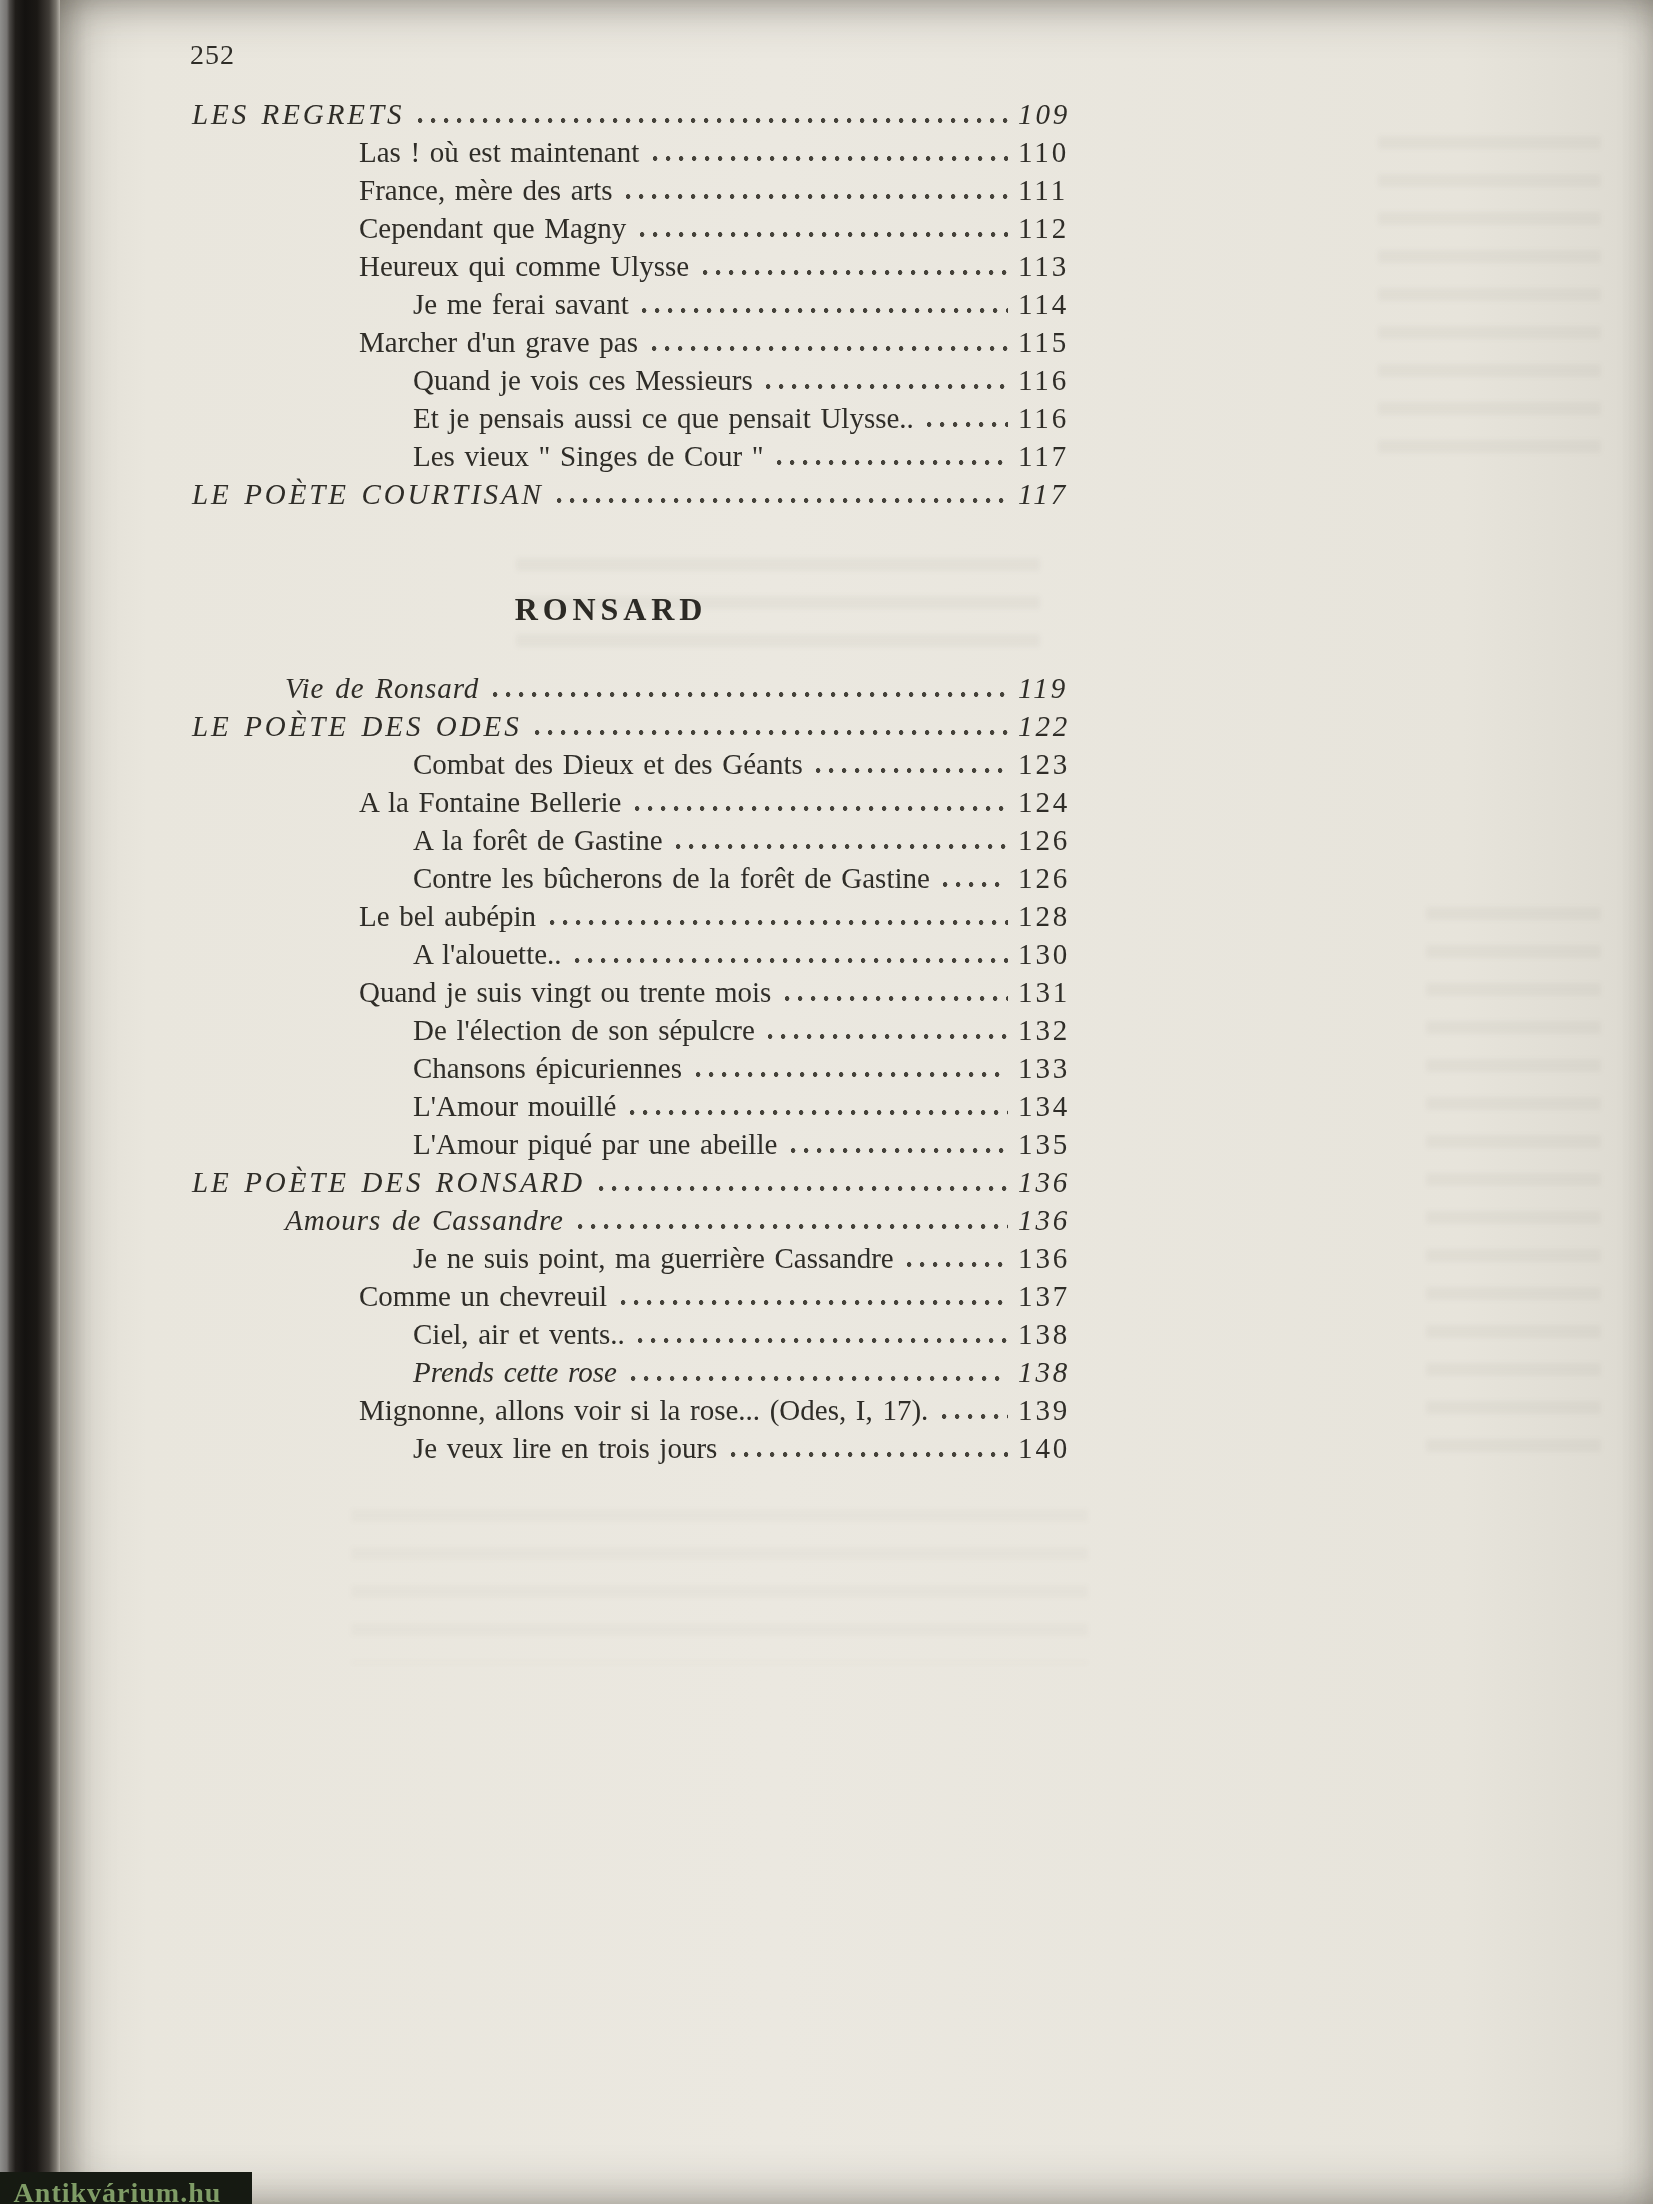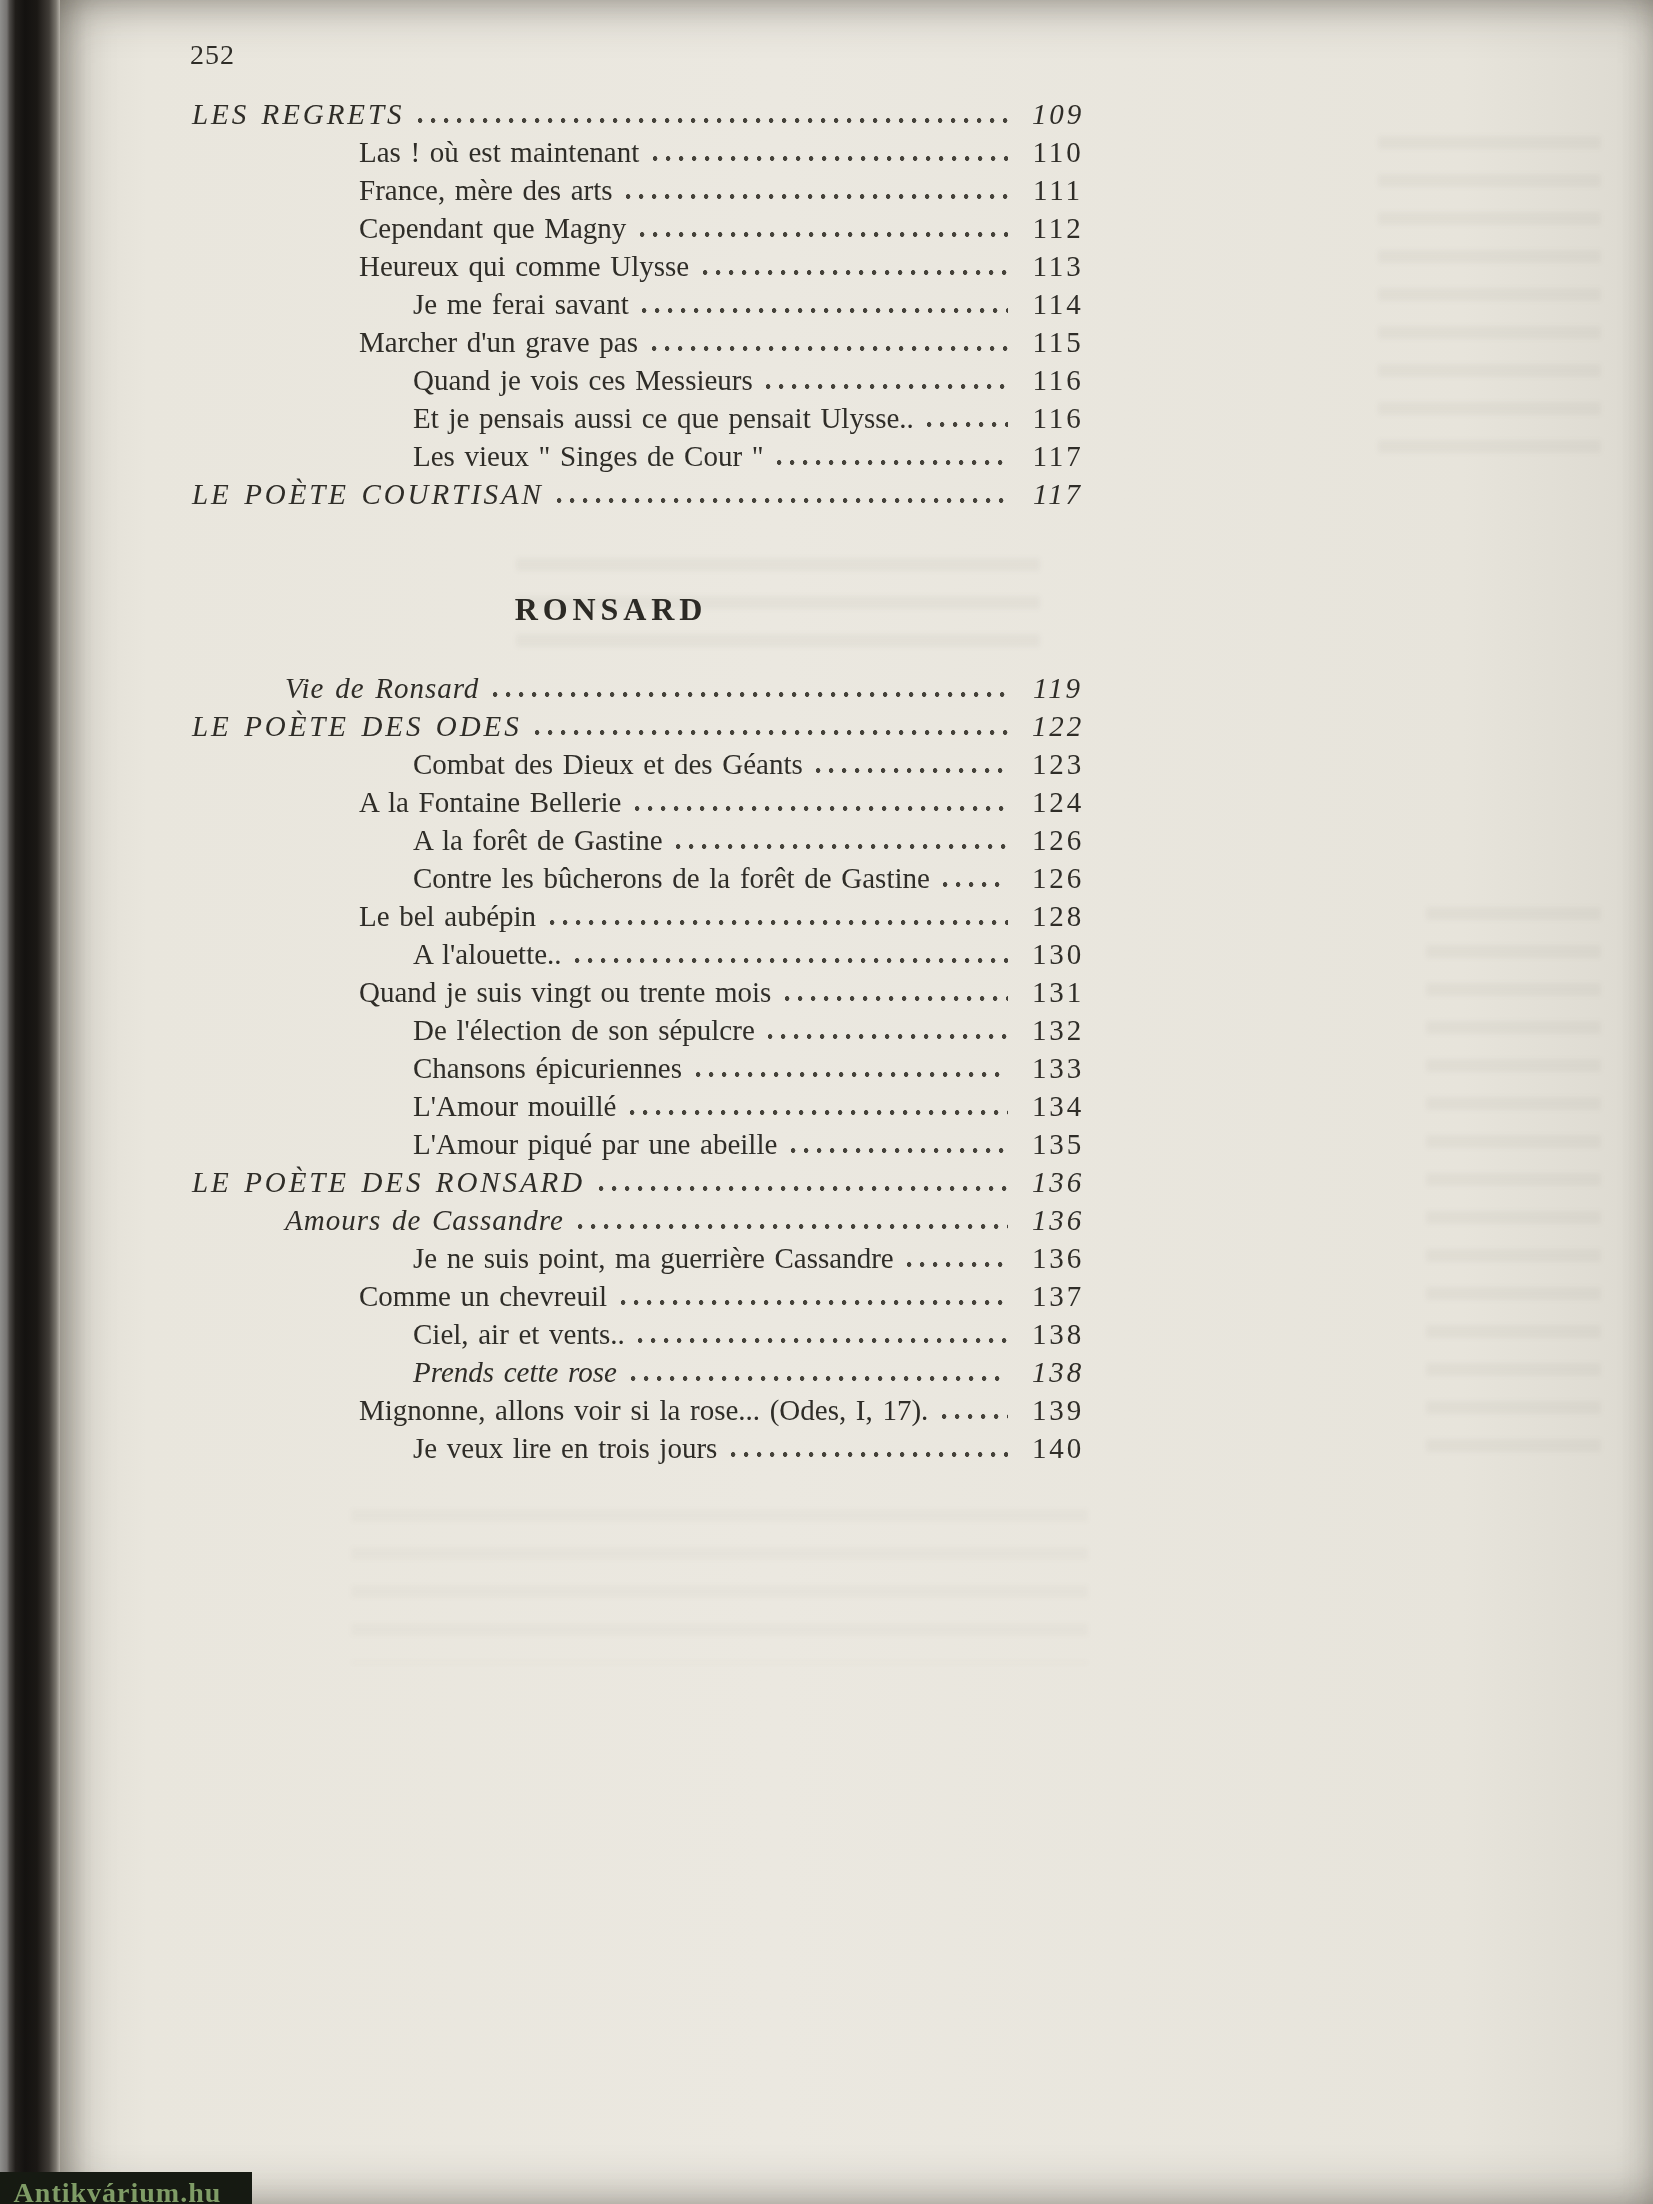--- a/index.html
+++ b/index.html
@@ -40,21 +40,21 @@
   .style-bold-italic{font-style:italic;font-weight:normal;letter-spacing:1px;word-spacing:5.8px;}
   .style-italic{font-style:italic;}
   .label{word-spacing:2.4px;}
 
   
   .dots{
     flex:1 1 auto;height:6.8px;margin:0 9.7px 0 13.6px;
     background-image:radial-gradient(circle at 2.1px 3.4px,#45423a 2px,rgba(0,0,0,0) 2.6px);
     background-size:13px 6.8px;background-repeat:repeat-x;
   }
-  .pg{flex:0 0 auto;min-width:80px;text-align:center;letter-spacing:2.9px;}
+  .pg{flex:0 0 auto;min-width:80px;text-align:left;letter-spacing:2.9px;}
 
   .heading-ronsard{
     margin:78px 0 41px;text-align:center;transform:translateX(-34px);
     font-size:32px;font-weight:bold;letter-spacing:4.9px;color:#2c2a25;
   }
 
   
   .ghost{
     position:absolute;pointer-events:none;filter:blur(2.4px);opacity:.55;z-index:0;
     background-image:repeating-linear-gradient(180deg,

